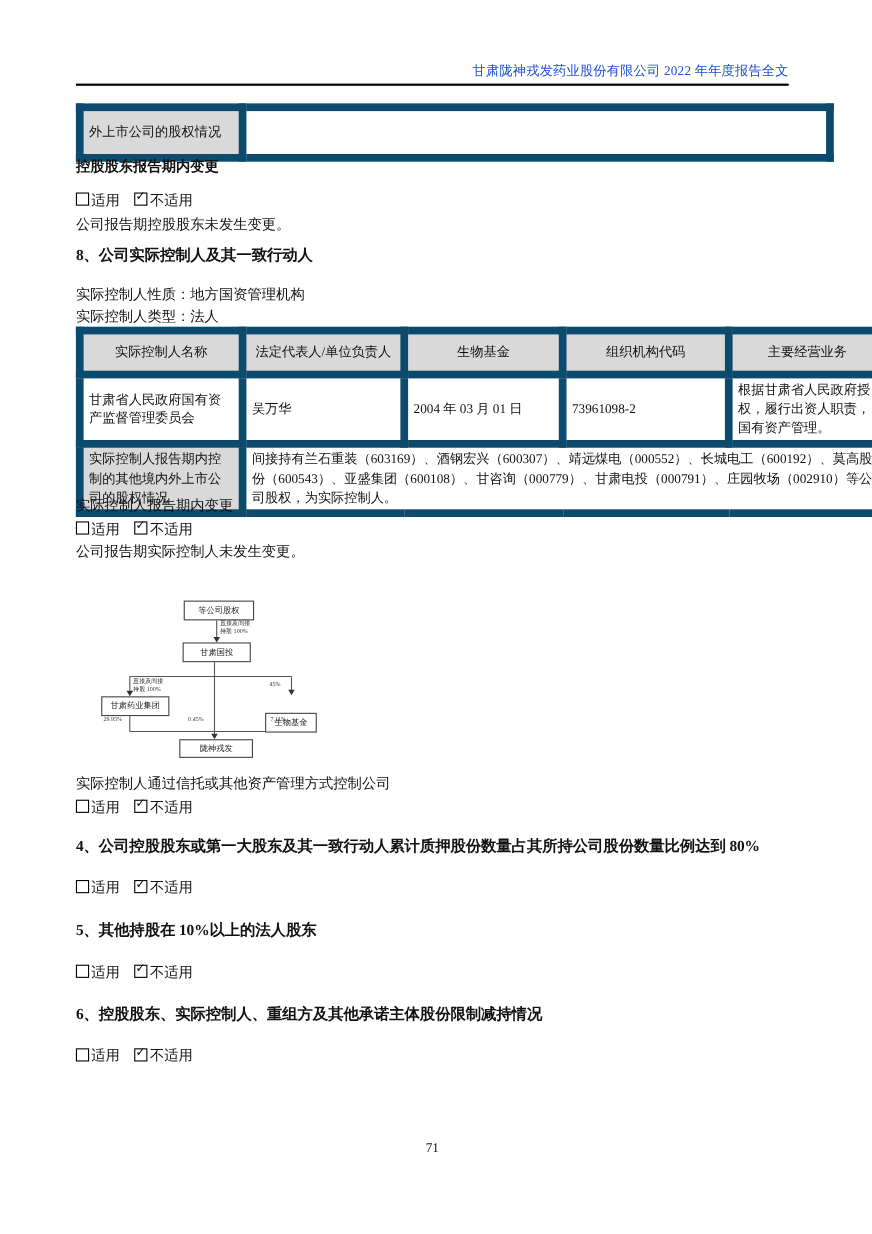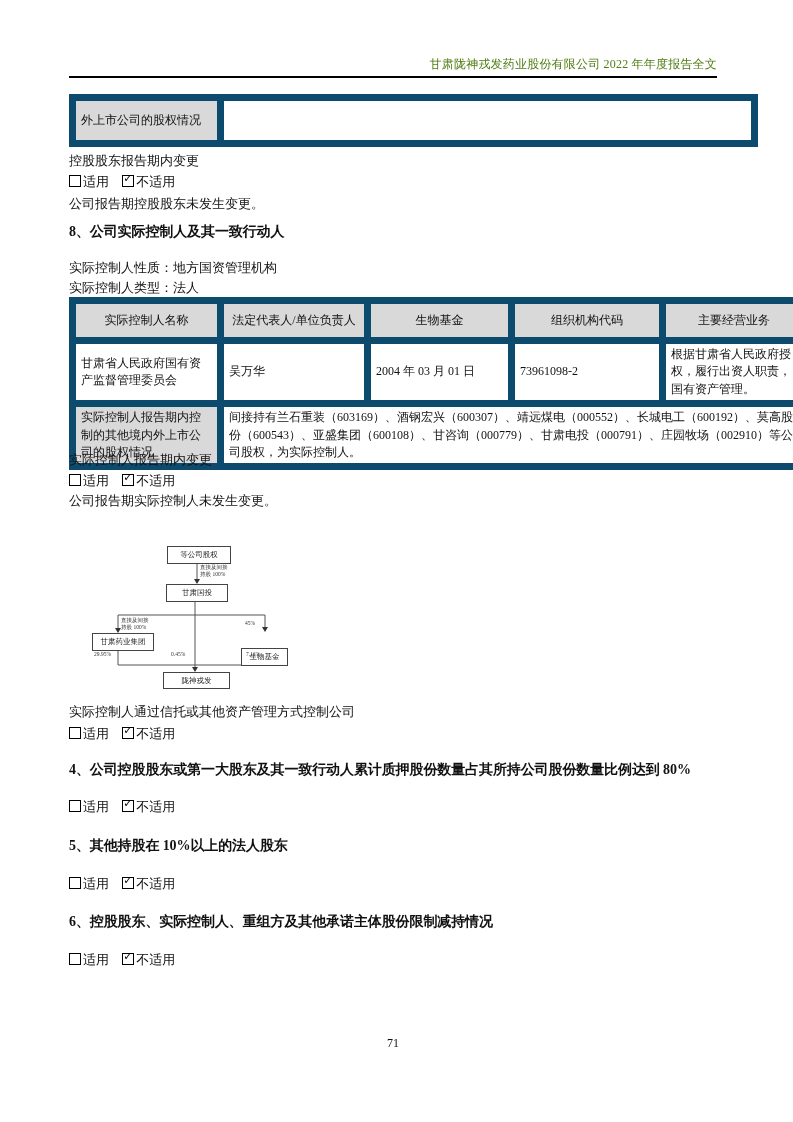--- a/index.html
+++ b/index.html
@@ -1,21 +1,21 @@
 <!DOCTYPE html>
 <html><head>
 <meta charset="utf-8">
 <style>
   html,body{margin:0;padding:0;background:#888;}
   .page{
     position:relative;width:793px;height:1122px;background:#fff;margin:0 auto;
     font-family:"Liberation Serif","DejaVu Serif",serif;color:#111;overflow:hidden;
   }
   .abs{position:absolute;left:69px;width:648px;}
-  .hdr{top:56px;text-align:right;font-size:12px;color:#4d7c0f;letter-spacing:.2px;}
+  .hdr{top:56px;text-align:right;font-size:12px;color:#1d4ed8;letter-spacing:.2px;}
   .hdr-rule{top:76px;height:2px;background:#000;}
   .para{font-size:13px;line-height:1.35;}
   .h3{font-size:14px;font-weight:bold;white-space:nowrap;letter-spacing:-.1px;}
   table{border-collapse:collapse;table-layout:fixed;width:648px;}
   td,th{border:7px solid #0c4a6e;font-size:12px;line-height:1.45;padding:2px 5px;
         font-weight:normal;vertical-align:middle;word-break:break-all;}
   .shade{background:#d9d9d9;}
   .thc{text-align:center;background:#d9d9d9;}
   .cb-row{font-size:13px;}
   .cb{margin-right:10px;white-space:nowrap;}
@@ -46,21 +46,21 @@
     <table>
       <tbody>
           <tr style="height:46px;">
         <td class="shade" style="width:131px;">外上市公司的股权情况</td>
         <td style="width:517px;"></td>
       </tr>
     </tbody>
       </table>
   </div>
 
-  <div class="abs para" style="top:152px;">控股股东报告期内变更</div>
+  <div class="abs para" style="top:142px;font-weight:bold;">控股股东报告期内变更</div>
 
   <div class="abs cb-row" style="top:173px;">
     <span class="cb"><span class="cb-box"></span><span>适用</span></span>
     <span class="cb"><span class="cb-box"><span class="tick">✓</span></span><span>不适用</span></span>
   </div>
 
   <div class="abs para" style="top:195px;">公司报告期控股股东未发生变更。</div>
 
   <div class="abs h3" style="top:223px;">8、公司实际控制人及其一致行动人</div>
 

